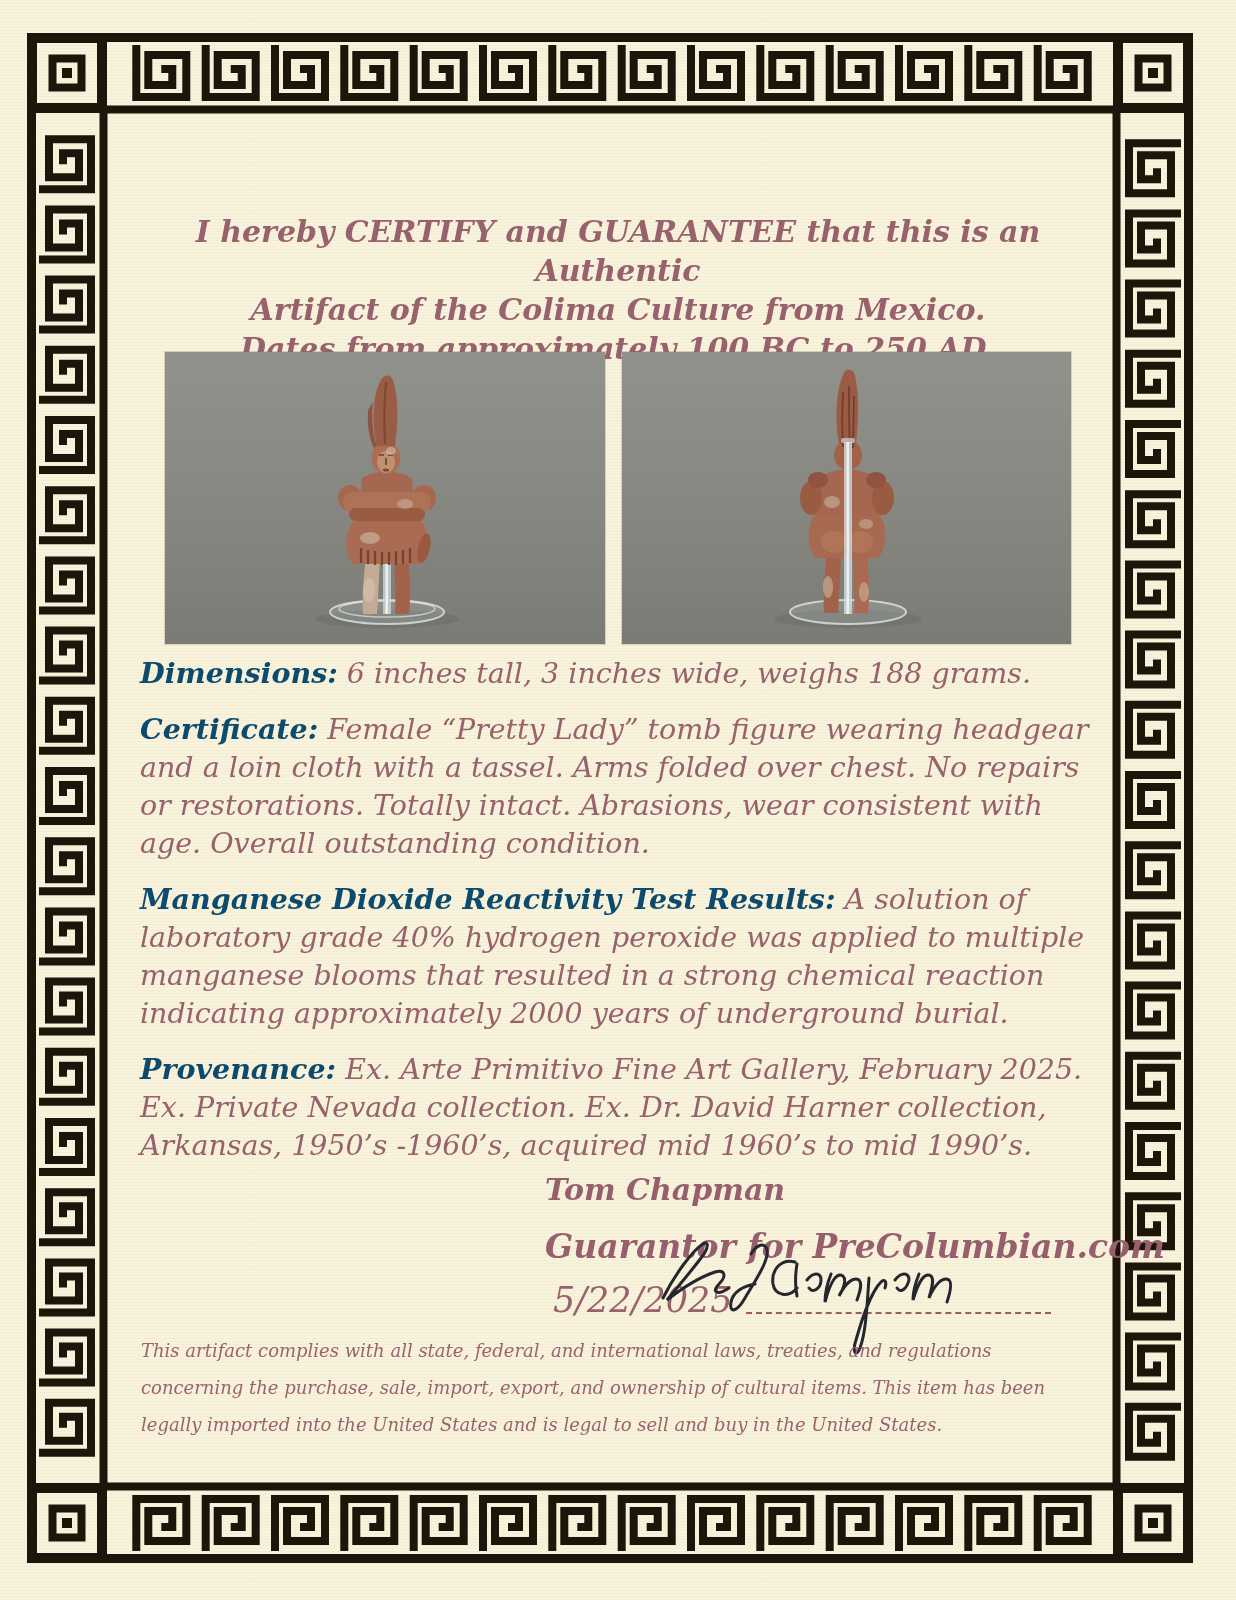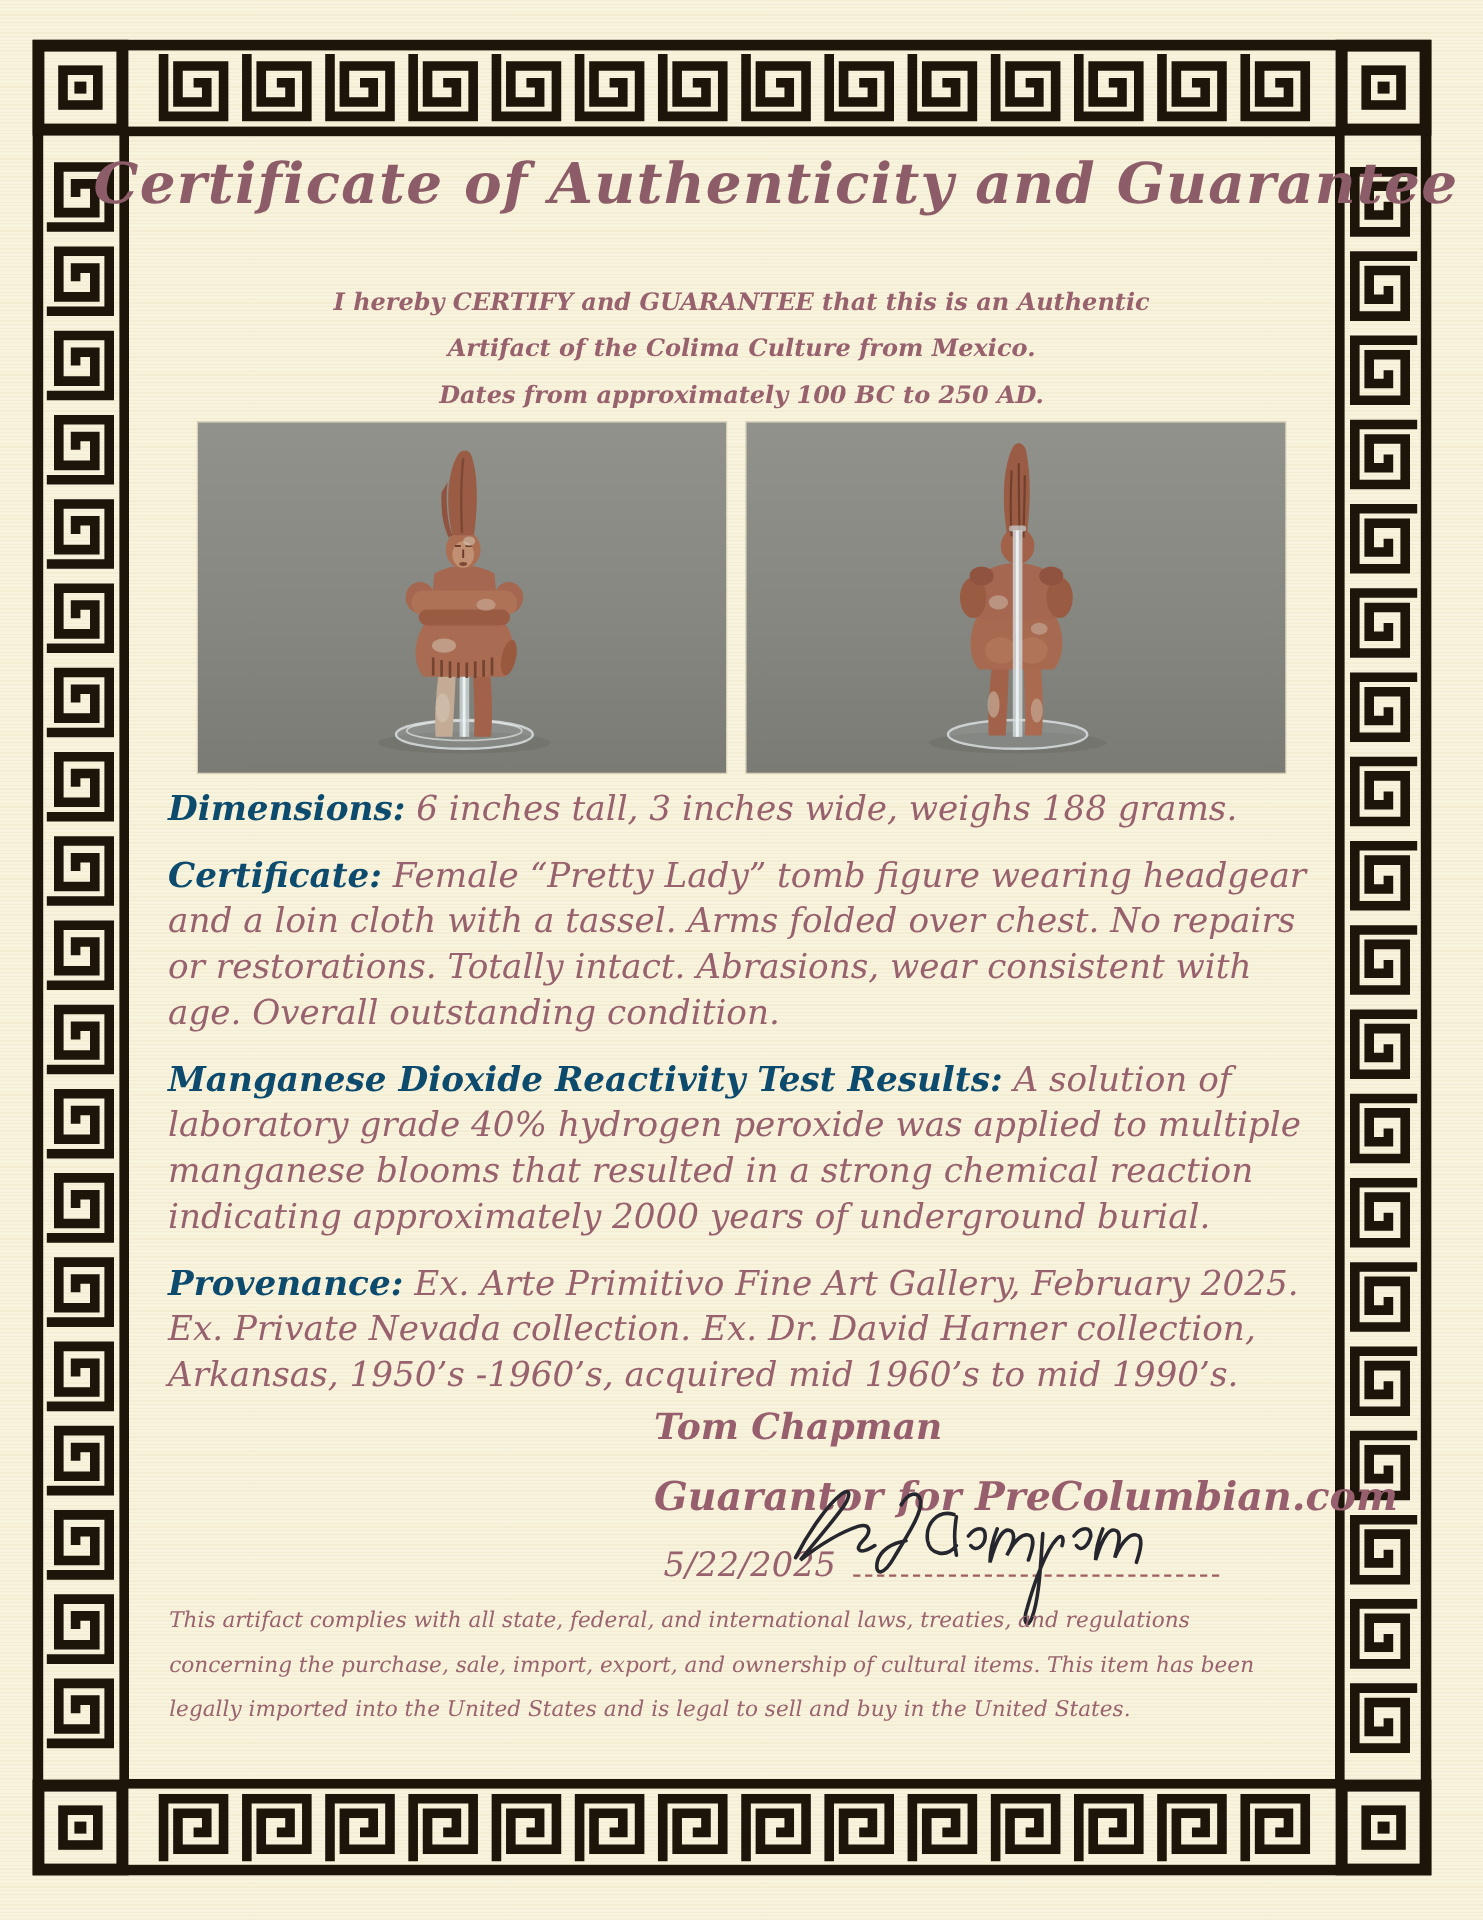--- a/index.html
+++ b/index.html
@@ -14,41 +14,41 @@
     content:"";position:absolute;inset:0;pointer-events:none;
     background:repeating-linear-gradient(0deg, rgba(213,198,152,0.14) 0 1px, rgba(255,255,255,0) 1px 3px);
   }
   .frame{position:absolute;left:27px;top:33px;}
   .title{
     position:absolute;left:78px;right:78px;top:126px;
     text-align:center;white-space:nowrap;
     font-size:47px;font-weight:700;color:#8c5d68;letter-spacing:1px;
   }
   .certify{
-    position:absolute;left:108px;right:108px;top:232px;
-    text-align:center;font-size:20px;line-height:39px;font-weight:700;color:#97616e;
+    position:absolute;left:108px;right:108px;top:212px;
+    text-align:center;font-size:30px;line-height:39px;font-weight:700;color:#97616e;
   }
   .photos{position:absolute;left:165px;top:352px;display:flex;gap:17px;}
   .photo{
     height:292px;background:linear-gradient(180deg,#92928c 0%,#878781 55%,#7b7b75 100%);
     box-shadow:0 0 0 1px rgba(120,110,80,0.25);
   }
   .photo.front{width:440px;}
   .photo.back{width:449px;}
   .sections{
     position:absolute;left:140px;top:654px;width:956px;
     font-size:28.5px;line-height:38px;color:#97616e;
   }
   .section{margin:0 0 17px 0;}
   .section .lbl{font-weight:700;color:#0c4a6e;}
   .sig{position:absolute;left:535px;top:1172px;color:#975f6d;margin-left:10px;}
   .sig-name{font-size:30px;font-weight:700;}
   .sig-role{font-size:33px;font-weight:700;margin-top:20px;white-space:nowrap;}
   .sig-row{position:relative;margin-top:10px;display:flex;align-items:flex-end;height:44px;}
-  .sig-date{font-size:28px;margin-left:8px;color:#97616e;text-align:center;}
+  .sig-date{font-size:35px;margin-left:8px;color:#97616e;text-align:center;}
   .sig-rule{width:305px;margin-left:14px;height:0;border-bottom:2.5px dashed #9b5f62;margin-bottom:6px;}
   .sig-scrawl{position:absolute;left:100px;top:-62px;pointer-events:none;}
   .disclaimer{
     position:absolute;left:141px;top:1332px;width:958px;
     font-size:18px;line-height:37px;color:#99636f;
   }
 </style>
 </head>
 <body>
 
@@ -132,21 +132,20 @@
         <use href="#gk-unit" transform="translate(1154,1295.6) rotate(90)"></use>
         <use href="#gk-unit" transform="translate(12,1427.8) rotate(-90)"></use>
         <use href="#gk-unit" transform="translate(1154,1365.8) rotate(90)"></use>
       </g>
     <use href="#gk-corner"></use>
     <use href="#gk-corner" transform="translate(1086,0)"></use>
     <use href="#gk-corner" transform="translate(0,1450)"></use>
     <use href="#gk-corner" transform="translate(1086,1450)"></use>
   </svg>
 
-  <div class="title">Certificate of Authenticity and Guarantee</div>
 
   <div class="certify">
     <div>I hereby CERTIFY and GUARANTEE that this is an Authentic</div>
     <div>Artifact of the Colima Culture from Mexico.</div>
     <div>Dates from approximately 100 BC to 250 AD.</div>
   </div>
 
   <div class="photos">
     <div class="photo front">
       <svg width="440" height="292" viewBox="0 0 440 292">

